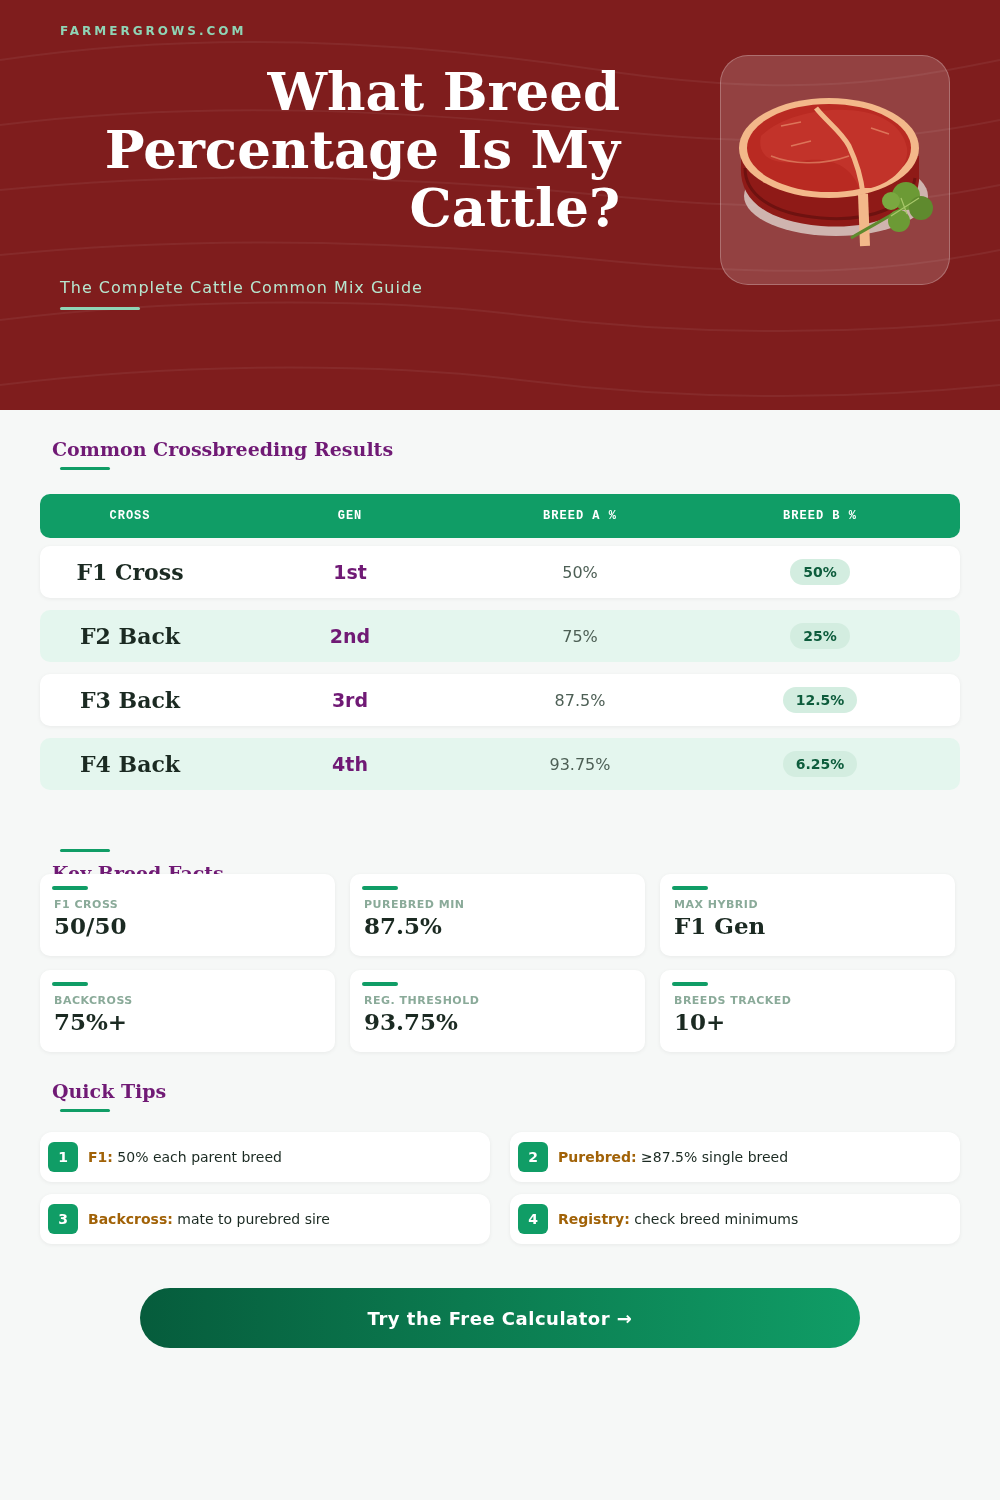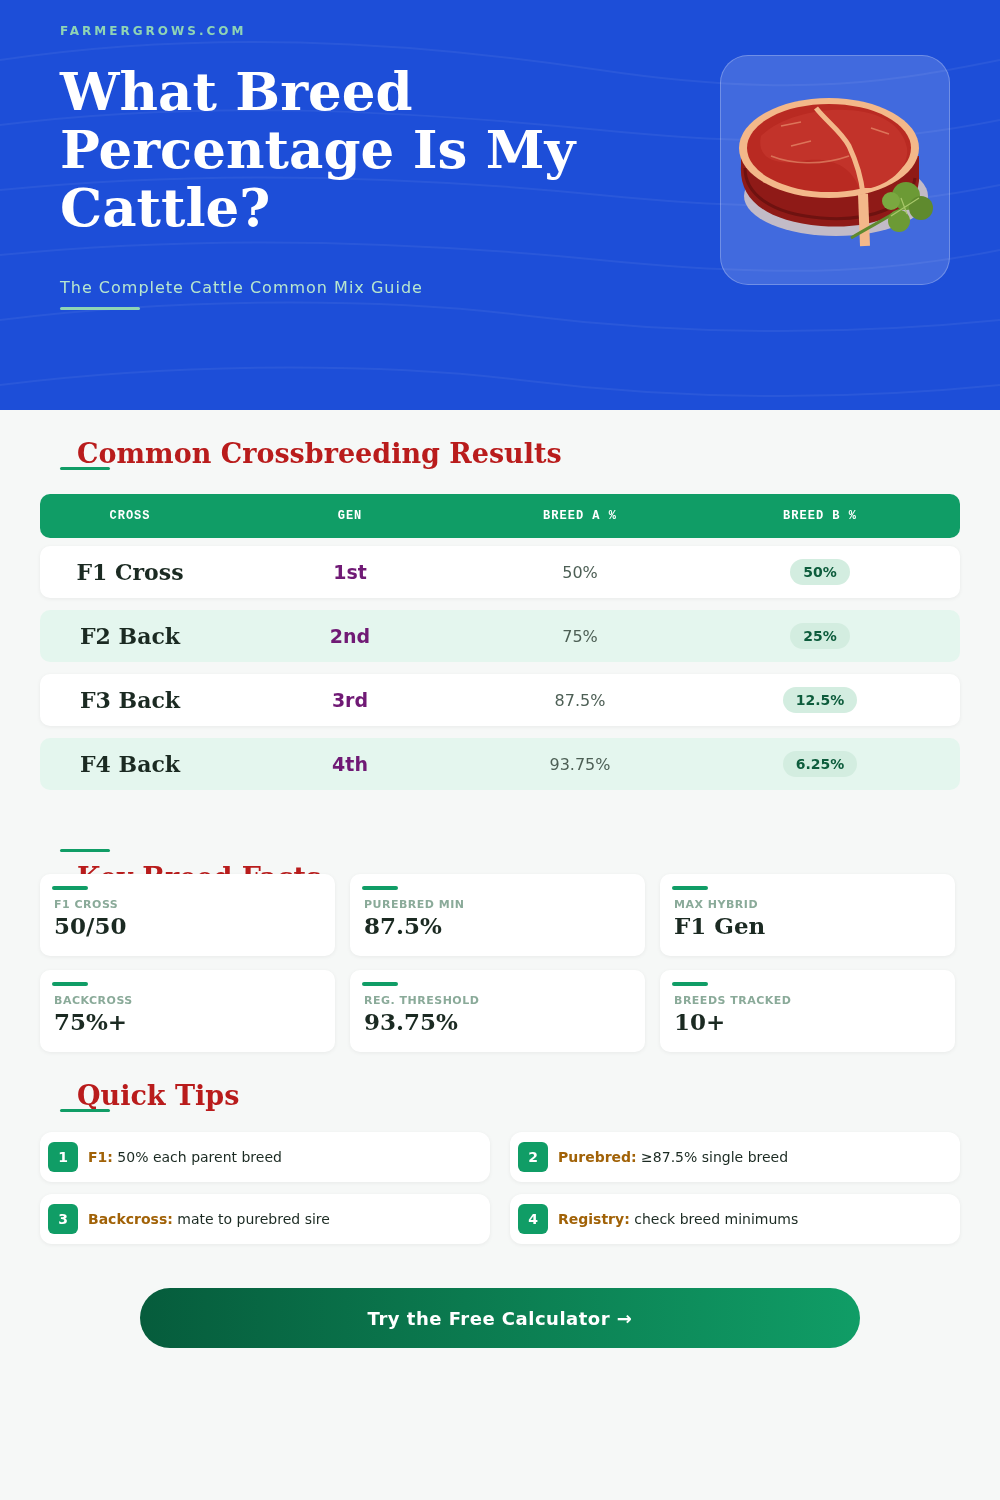--- a/index.html
+++ b/index.html
@@ -1,30 +1,30 @@
 <!DOCTYPE html>
 <html><head>
   <meta charset="utf-8">
   <style>
     * { box-sizing: border-box; margin: 0; padding: 0; }
     html, body { width: 1000px; height: 1500px; background: #f6f8f7; overflow: hidden; }
     body { font-family: "DejaVu Sans", sans-serif; color: #1b2a22; position: relative; }
 
     
-    .hero { position: absolute; left: 0; top: 0; width: 1000px; height: 410px; background: #1d4ed8; overflow: hidden; }
+    .hero { position: absolute; left: 0; top: 0; width: 1000px; height: 410px; background: #7f1d1d; overflow: hidden; text-align: right; }
     .hero .waves { position: absolute; left: 0; top: 0; width: 1000px; height: 410px; }
     .brand { position: absolute; left: 60px; top: 24px; font-size: 12px; font-weight: bold; letter-spacing: 3px; color: #8fd4b5; }
     .hero-title { position: absolute; left: 60px; top: 62px; width: 560px; font-family: "DejaVu Serif", serif; font-weight: bold; font-size: 53px; line-height: 58px; color: #ffffff; }
     .hero-subtitle { position: absolute; left: 60px; top: 278px; font-size: 16px; letter-spacing: 1px; color: #b7e6cf; }
     .hero-rule { position: absolute; left: 60px; top: 307px; width: 80px; height: 3px; border-radius: 2px; background: #8fd4b5; }
     .hero-art { position: absolute; left: 720px; top: 55px; width: 230px; height: 230px; border-radius: 28px; background: rgba(255,255,255,0.16); border: 1.5px solid rgba(255,255,255,0.25); }
     .hero-art svg { position: absolute; left: 10px; top: 30px; }
 
     
-    .section-title { position: absolute; left: 77px; font-family: "DejaVu Serif", serif; font-weight: bold; font-size: 27px; color: #b91c1c; }
+    .section-title { position: absolute; left: 52px; font-family: "DejaVu Serif", serif; font-weight: bold; font-size: 19px; color: #701a75; }
     .section-rule { position: absolute; left: 60px; width: 50px; height: 3px; border-radius: 2px; background: #109d66; }
 
     
     .table-head { position: absolute; left: 40px; top: 494px; width: 920px; height: 44px; background: #109d66; border-radius: 10px; display: flex; align-items: center; font-family: Liberation Mono, monospace; }
     .th { font-size: 12px; font-weight: bold; letter-spacing: 1px; color: #ffffff; text-align: center; }
     .c2 { width: 240px; text-align: center; }
     .trow { position: absolute; left: 40px; width: 920px; height: 52px; border-radius: 10px; display: flex; align-items: center; }
     .trow.white { background: #ffffff; box-shadow: 0 1px 4px rgba(0,0,0,0.06); }
     .trow.mint { background: #e4f6ee; }
     .cross { font-family: "DejaVu Serif", serif; font-weight: bold; font-size: 22px; color: #1b2a22; }

